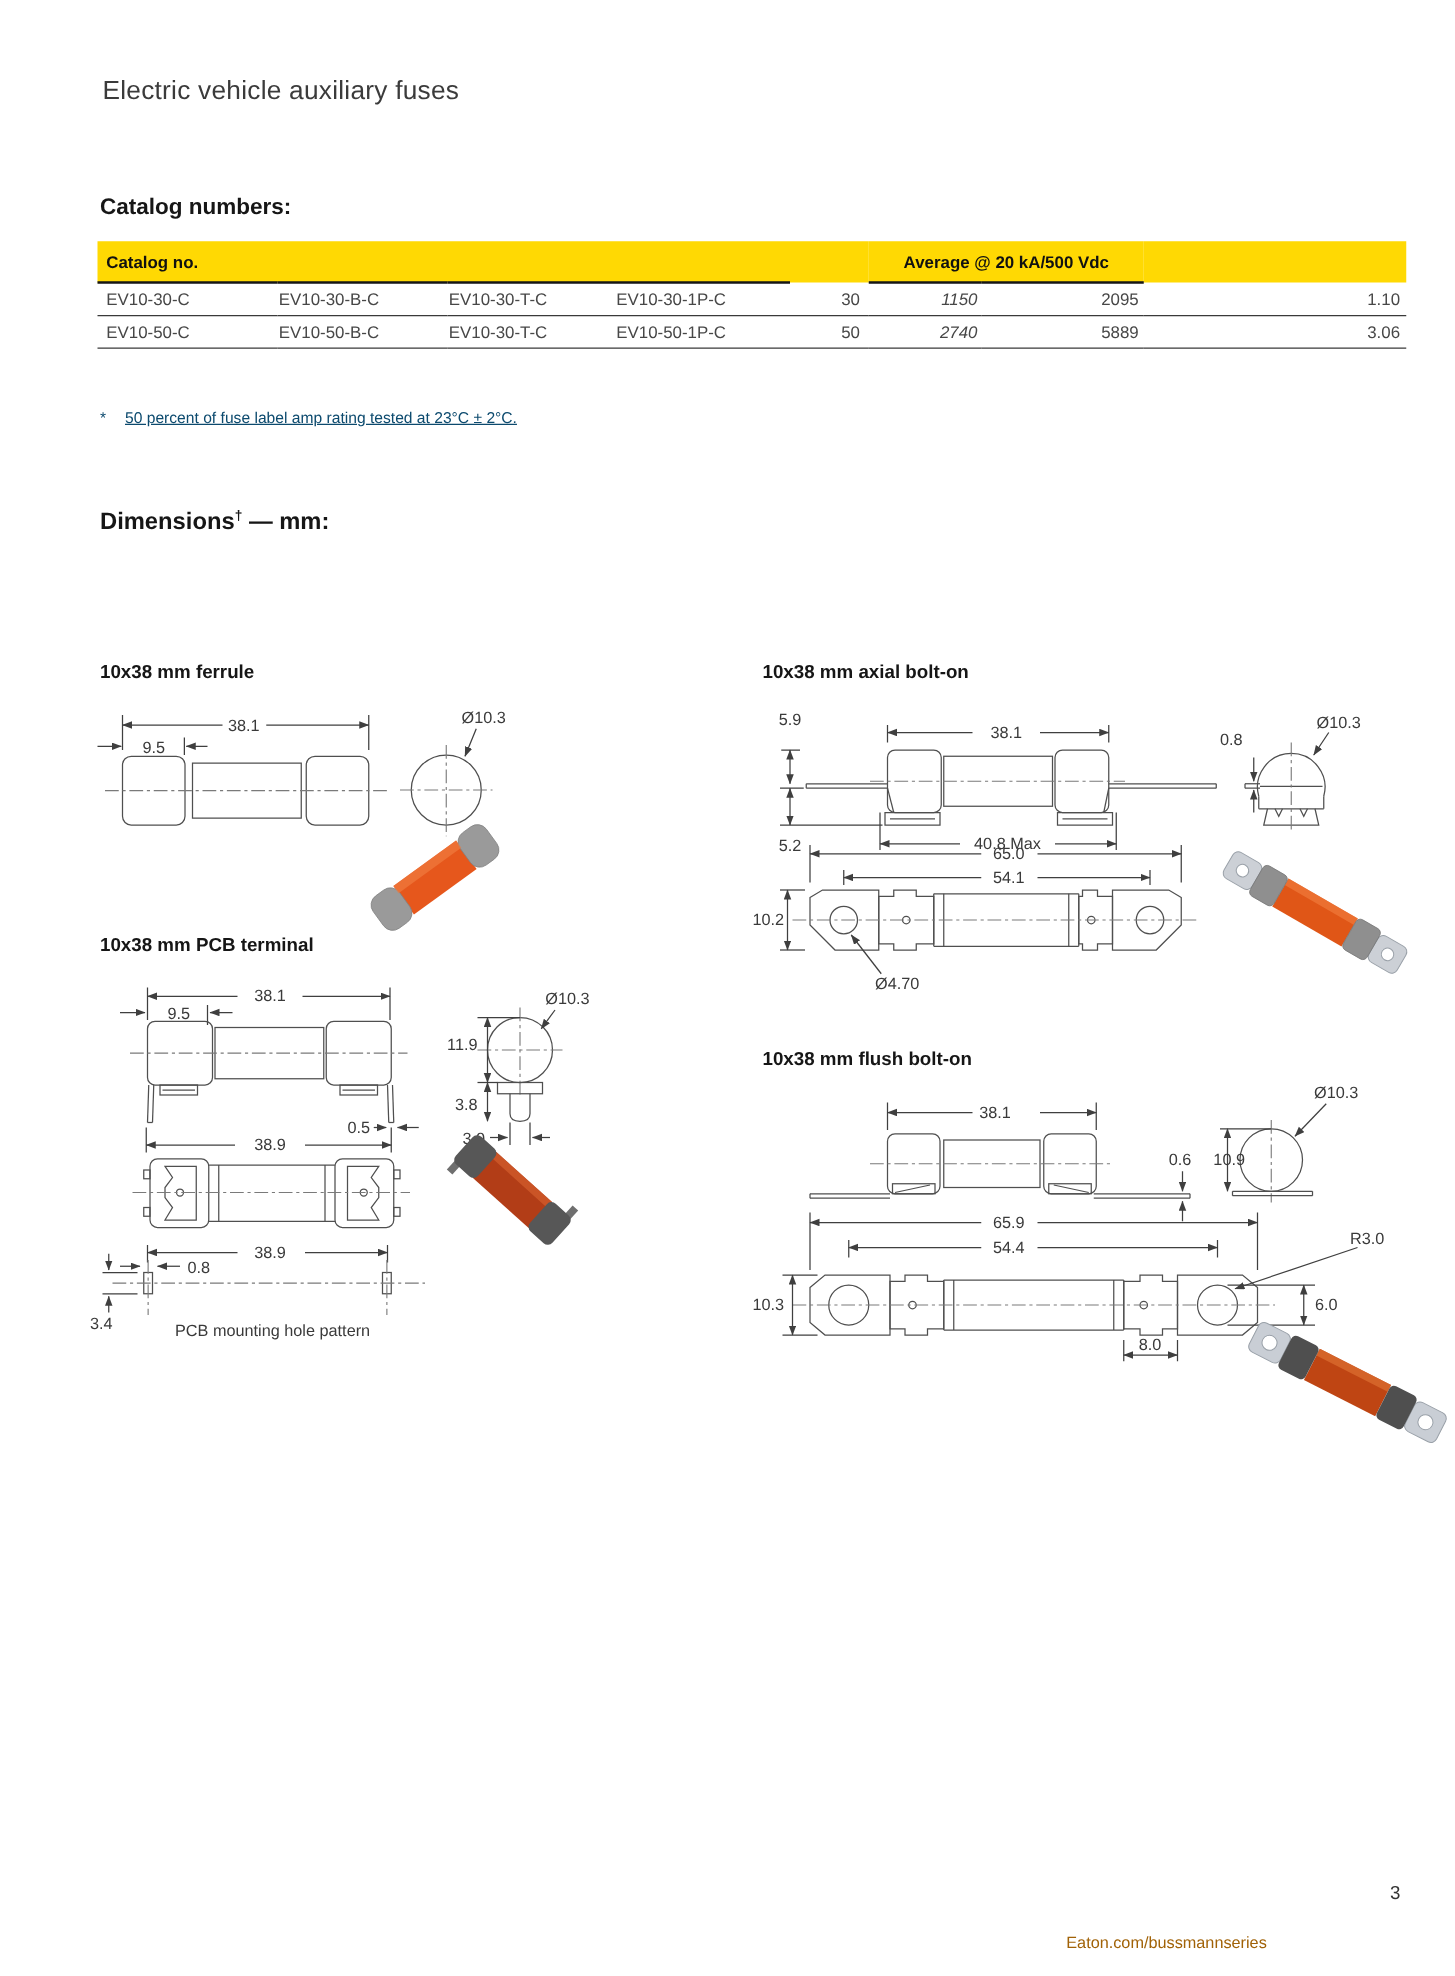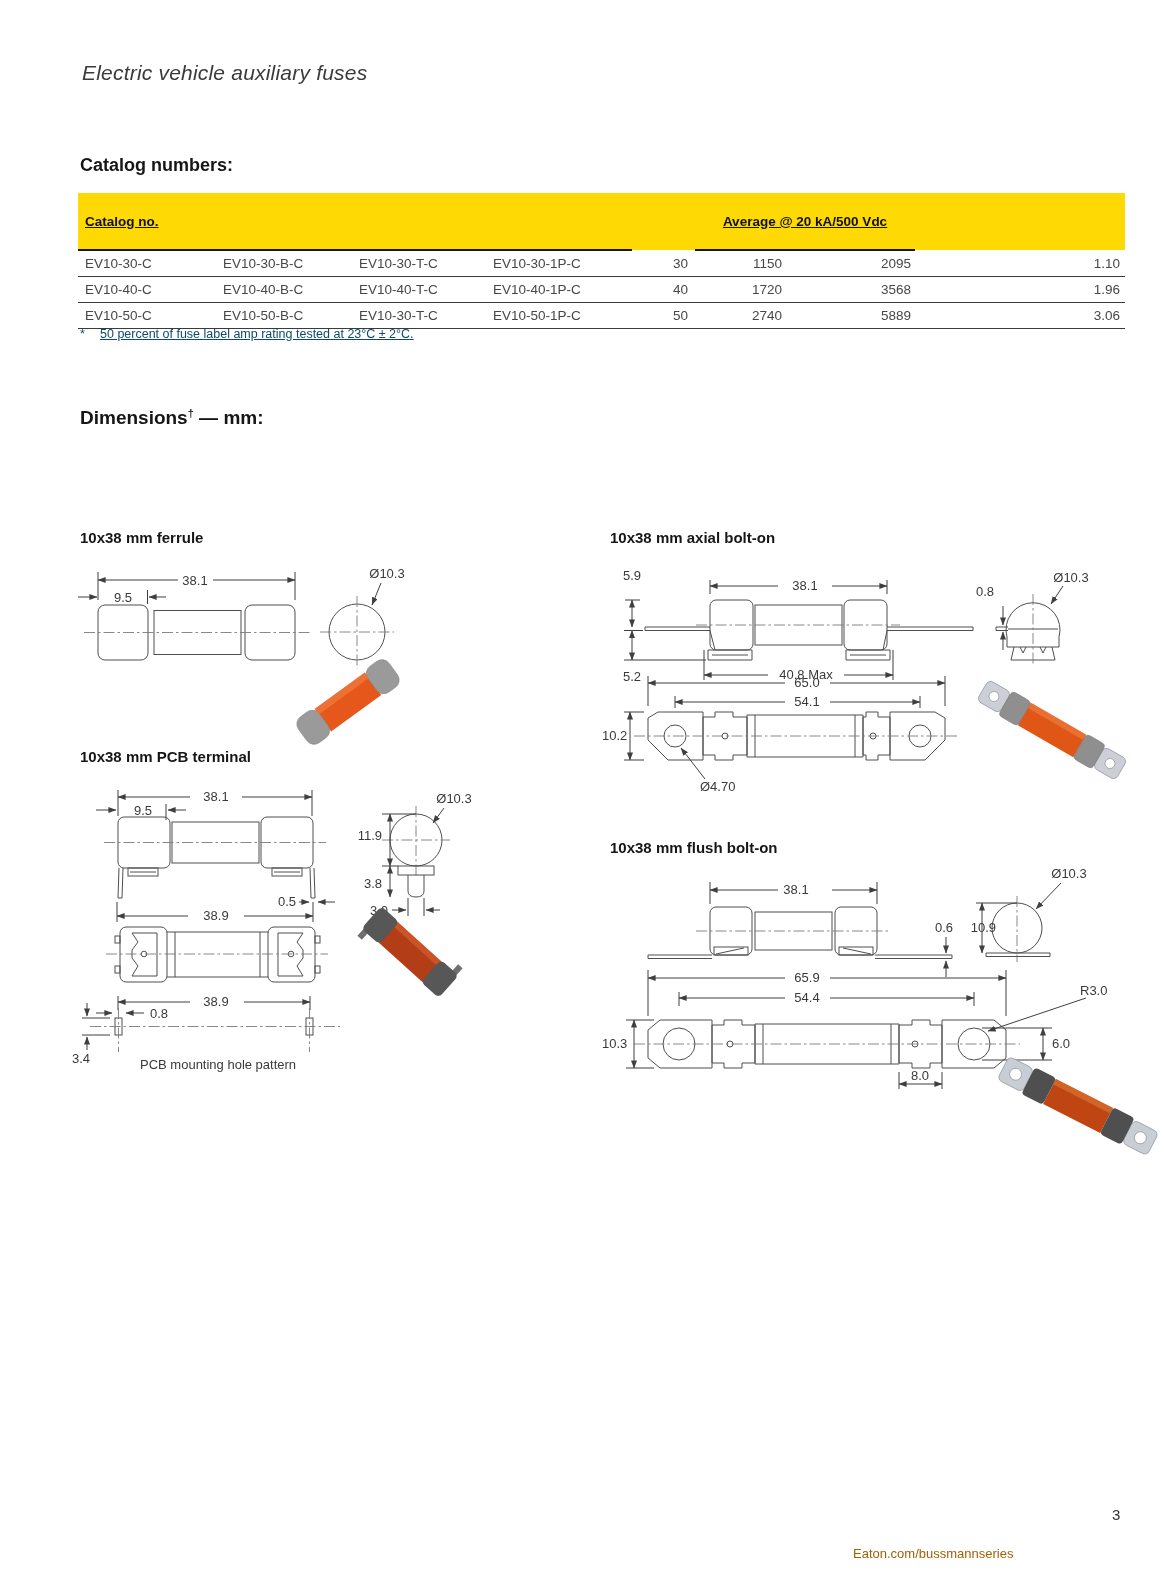--- a/index.html
+++ b/index.html
@@ -1,35 +1,35 @@
 <!DOCTYPE html>
 <html><head>
 <meta charset="utf-8">
 <style>
   html,body{margin:0;padding:0;background:#e9e9e9;}
   .page{position:relative;width:1164px;height:1581px;background:#ffffff;margin:0 auto;
         font-family:"Liberation Sans",sans-serif;overflow:hidden;}
-  .page-title{position:absolute;left:82px;top:61px;font-size:21px;color:#3b3b3b;letter-spacing:.2px;font-style:italic;}
+  .page-title{position:absolute;left:82px;top:61px;font-size:21px;color:#3b3b3b;letter-spacing:.2px;}
   .sec-heading{position:absolute;font-weight:bold;color:#161616;}
   .catalog-heading{left:80px;top:155px;font-size:18px;}
   .dims-heading{left:80px;top:407px;font-size:19px;text-align:right;}
   .dims-heading sup{font-size:11px;}
   .catalog-table{position:absolute;left:78px;top:193px;width:1047px;border-collapse:collapse;
                  table-layout:fixed;font-size:13.5px;color:#474747;}
   .catalog-table th{background:#ffd903;color:#111;font-weight:bold;text-align:left;
-                    vertical-align:middle;padding:16px;text-decoration:underline;}
+                    vertical-align:middle;padding:4px;}
   .hrow1 th{height:24px;}
   .hrow2 th{height:25px;}
   th.group-left{border-bottom:2px solid #161616;padding-left:7px;}
   th.group-avg{border-bottom:2px solid #161616;text-align:center;}
   th.col-ferrule{padding-left:7px;}
   th.ar,td.ar{text-align:right;}
   th.ctr{text-align:center;}
   th.pr7,td.pr7{padding-right:7px;}
-  td.pr3{padding-right:3px;}
+  td.pr3{padding-right:3px;font-style:italic;}
   td.pr4{padding-right:4px;}
   td.pr5{padding-right:5px;}
   th.pr20{padding-right:20px;}
   .catalog-table tbody td{height:23px;border-bottom:1px solid #3a3a3a;vertical-align:middle;padding-top:1px;}
   .catalog-table tbody td.c0{padding-left:7px;}
   .footnote{position:absolute;left:80px;top:327px;font-size:12.5px;color:#0c4a6e;text-decoration:underline;}
   .footnote .mark{display:inline-block;width:20px;}
   .dia-title{position:absolute;font-size:15px;font-weight:bold;color:#161616;}
   .dwg{position:absolute;}
   .dt{font-family:"Liberation Sans",sans-serif;font-size:13px;fill:#3a3a3a;}
@@ -72,30 +72,20 @@
     <tbody>
       <tr>
         <td class="c0">EV10-30-C</td>
         <td>EV10-30-B-C</td>
         <td>EV10-30-T-C</td>
         <td>EV10-30-1P-C</td>
         <td class="ar pr7">30</td>
         <td class="ar pr3">1150</td>
         <td class="ar pr4">2095</td>
         <td class="ar pr5">1.10</td>
-      </tr>
-      <tr>
-        <td class="c0">EV10-40-C</td>
-        <td>EV10-40-B-C</td>
-        <td>EV10-40-T-C</td>
-        <td>EV10-40-1P-C</td>
-        <td class="ar pr7">40</td>
-        <td class="ar pr3">1720</td>
-        <td class="ar pr4">3568</td>
-        <td class="ar pr5">1.96</td>
       </tr>
       <tr>
         <td class="c0">EV10-50-C</td>
         <td>EV10-50-B-C</td>
         <td>EV10-30-T-C</td>
         <td>EV10-50-1P-C</td>
         <td class="ar pr7">50</td>
         <td class="ar pr3">2740</td>
         <td class="ar pr4">5889</td>
         <td class="ar pr5">3.06</td>

